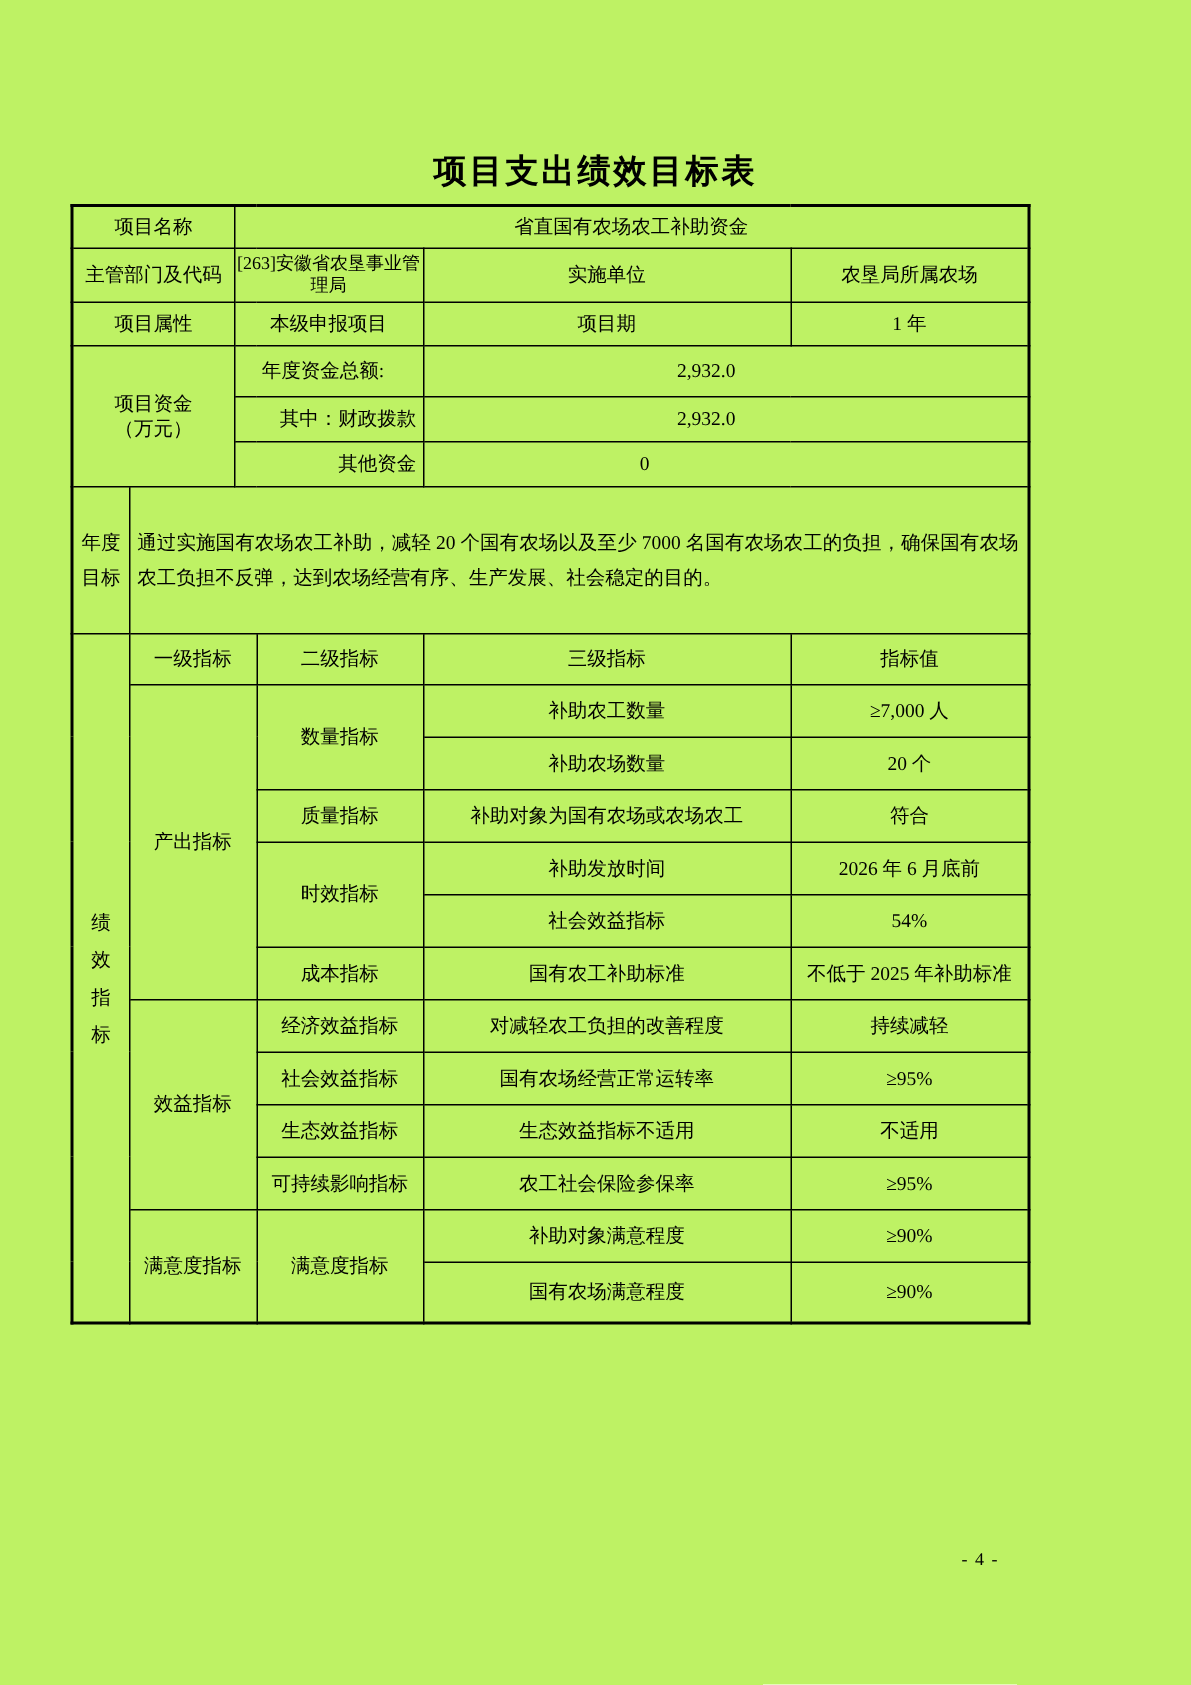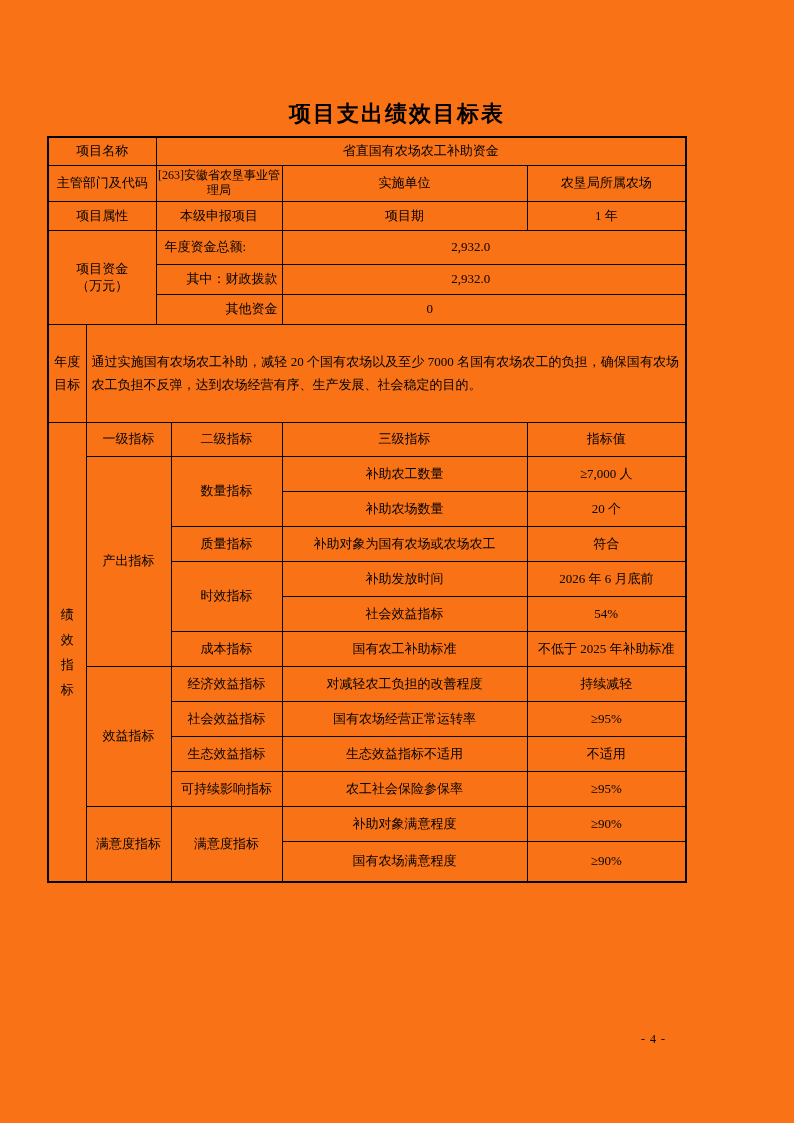--- a/index.html
+++ b/index.html
@@ -1,21 +1,21 @@
 <!DOCTYPE html>
 <html><head>
 <meta charset="utf-8">
 <style>
   * { box-sizing: border-box; }
   html, body { margin: 0; padding: 0; background: #ffffff; }
   .page {
     position: relative;
     width: 794px;
     height: 1123px;
-    background: #f97316;
+    background: #bef264;
     font-family: "Liberation Serif", serif;
     color: #000;
     overflow: hidden;
   }
   .doc-title {
     padding-top: 101px;
     text-align: center;
     font-family: "Liberation Sans", sans-serif;
     font-size: 22px;
     font-weight: 700;
@@ -38,21 +38,21 @@
   }
   td {
     border: 1px solid #000;
     font-size: 13px;
     text-align: center;
     vertical-align: middle;
     padding: 0;
     overflow: hidden;
   }
   .pre { white-space: pre-line; }
-  .lt { text-align: left; padding-left: 8px; }
+  .lt { text-align: left; padding-left: 18px; }
   .rt { text-align: right; padding-right: 4px; }
   .para {
     text-align: justify;
     padding: 4px 6px 4px 5px;
     line-height: 23px;
     vertical-align: middle;
   }
   .small { font-size: 12px; line-height: 15px; }
   .funding-label { line-height: 17px; }
   .year-goal-label { line-height: 23px; }

